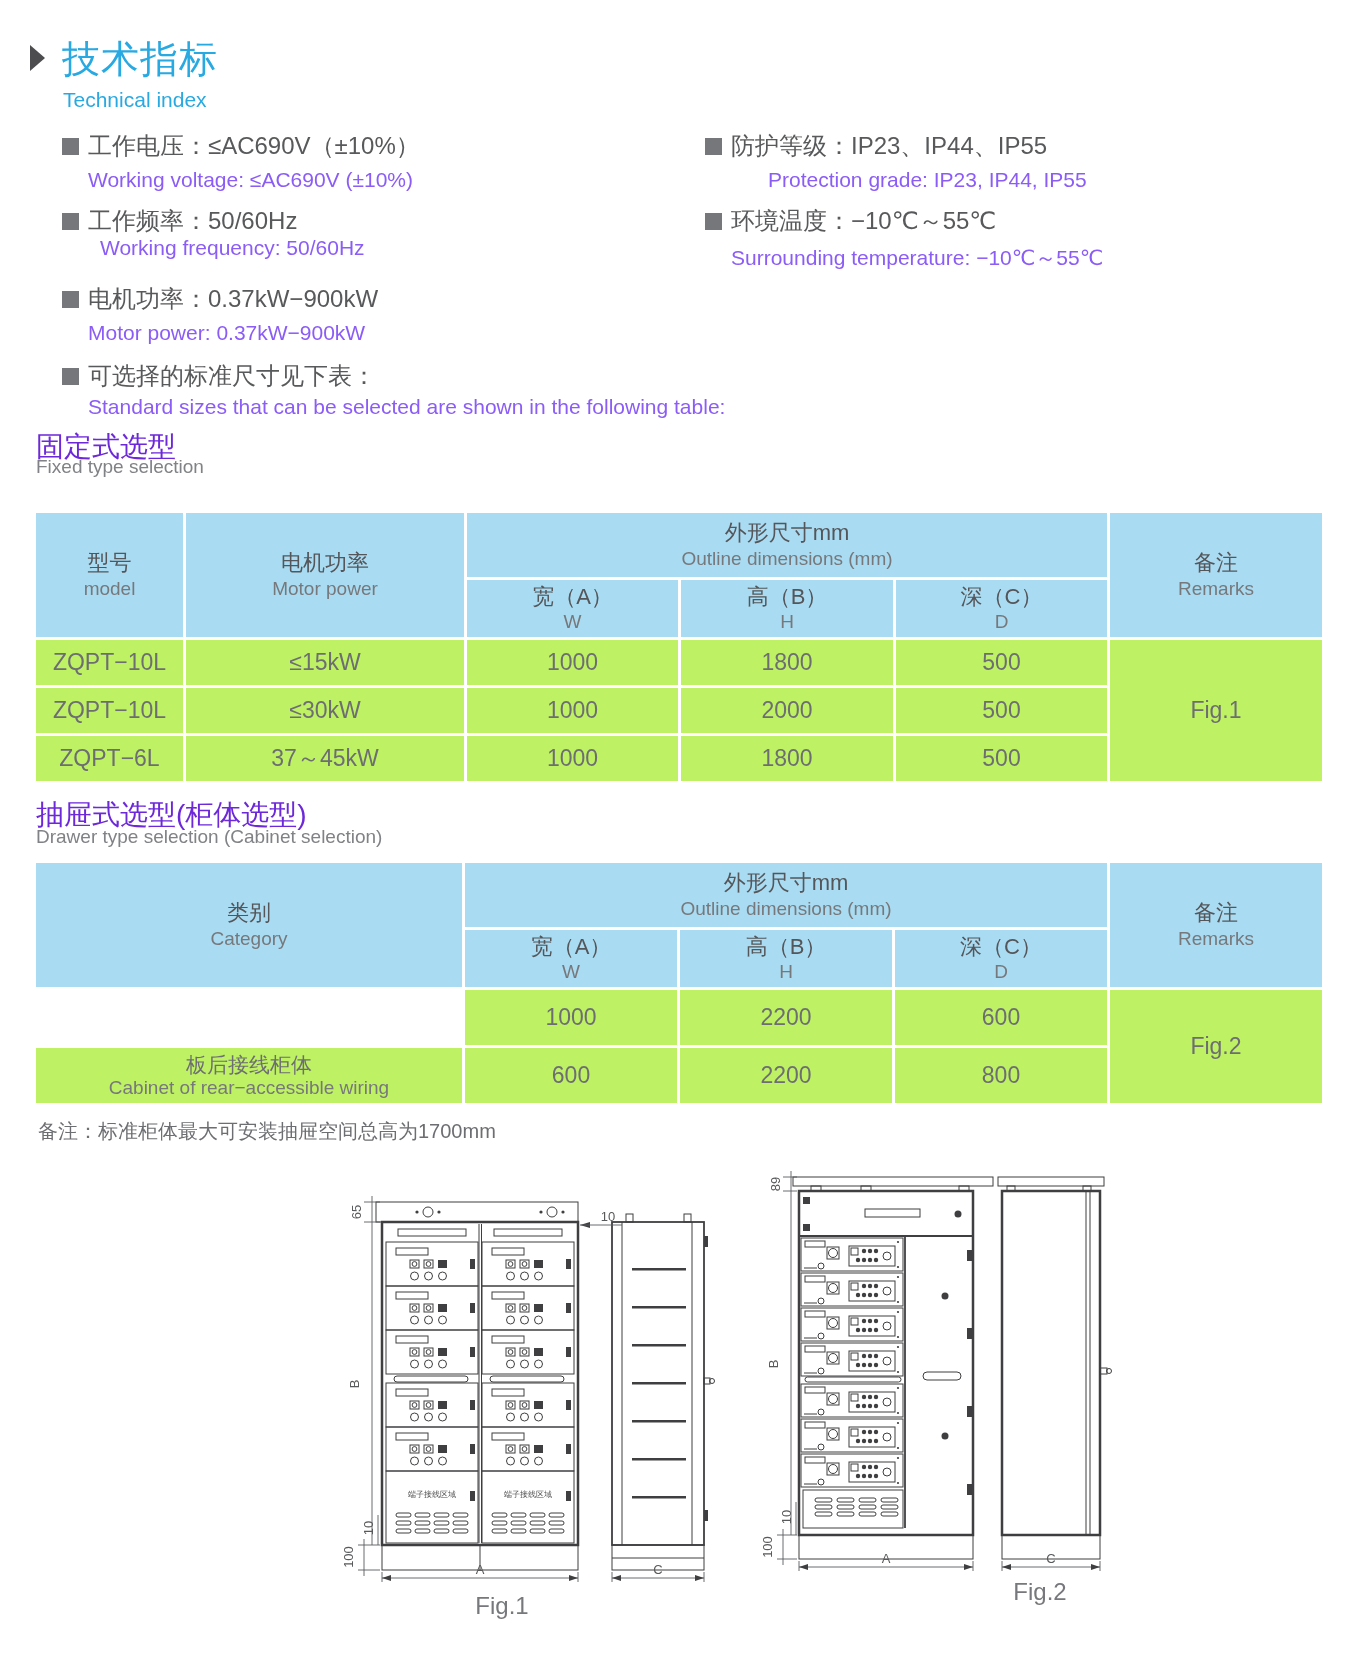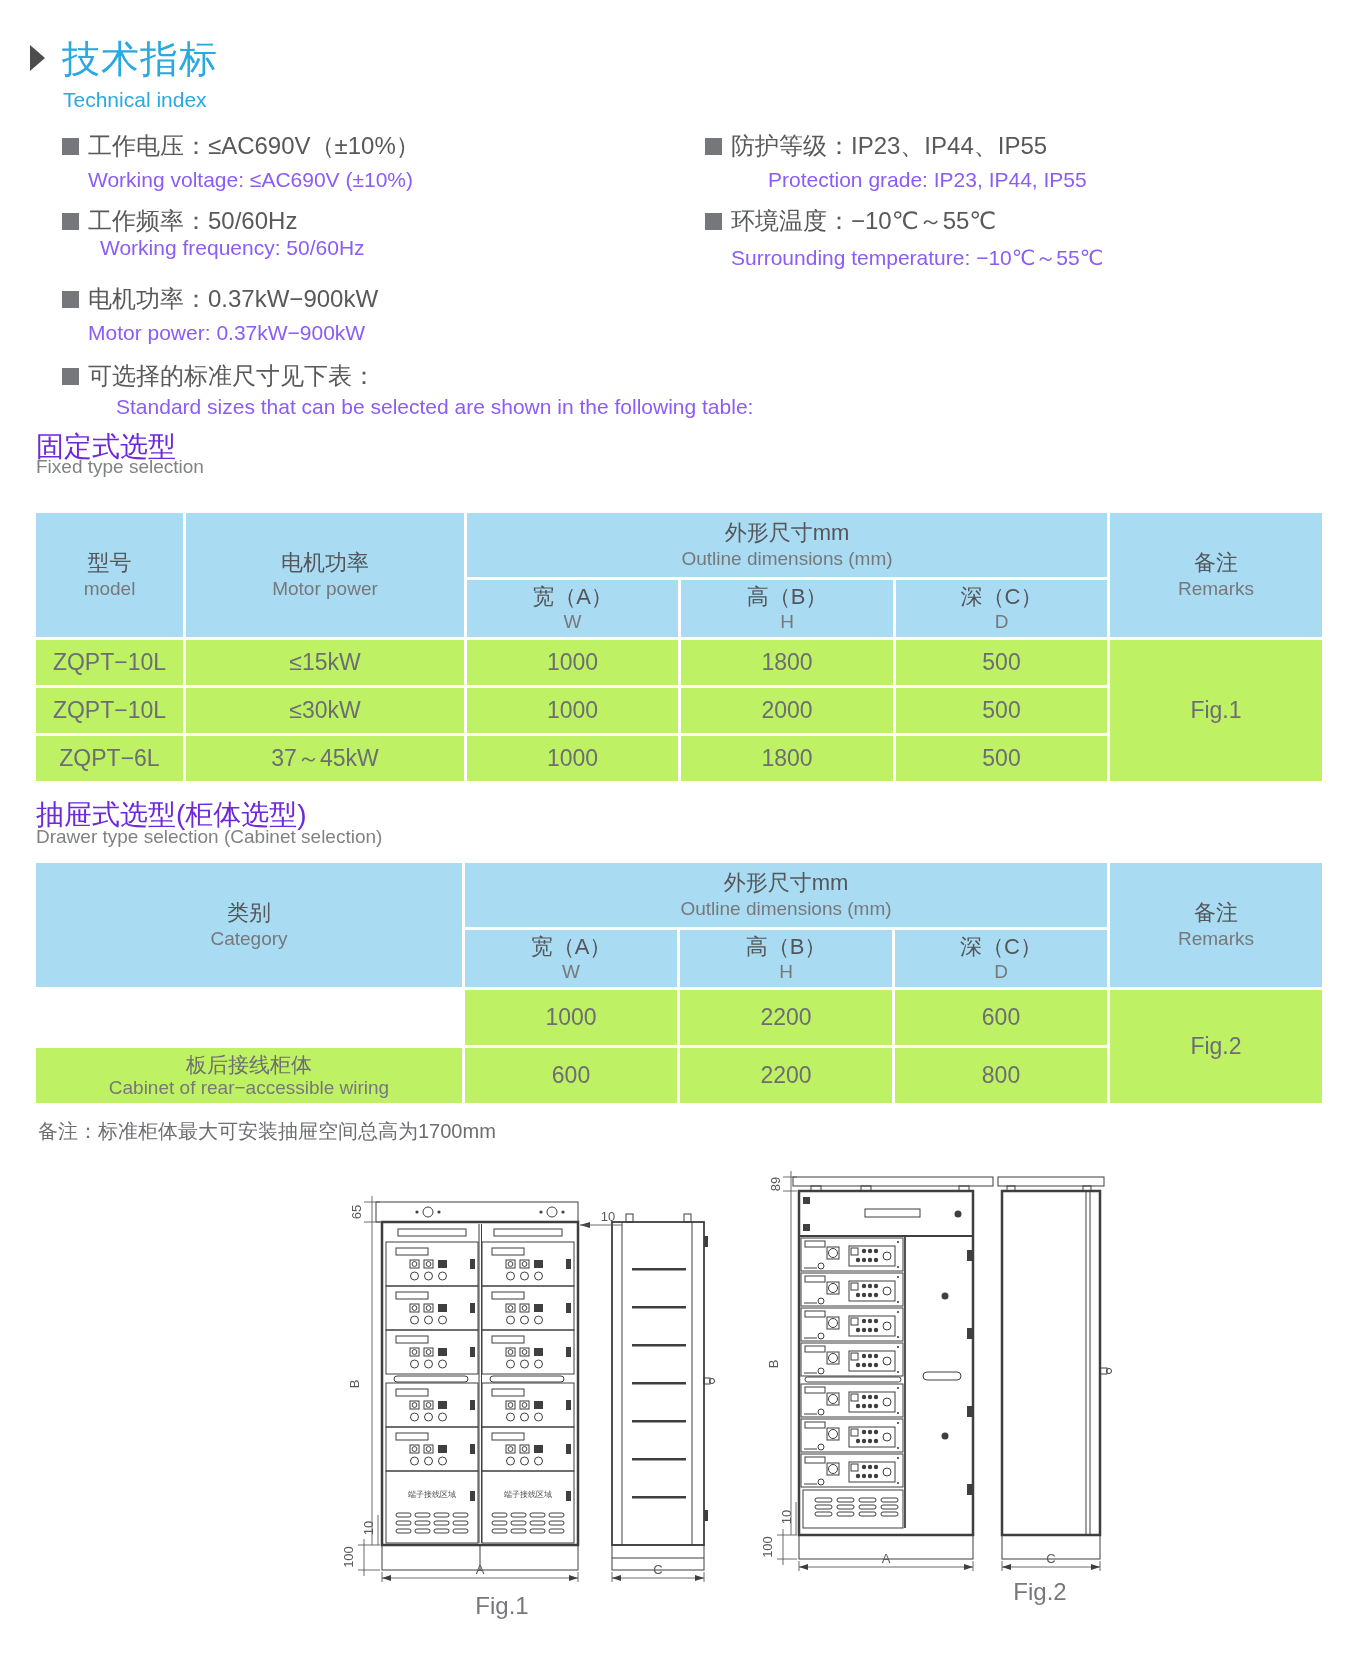--- a/index.html
+++ b/index.html
@@ -50,21 +50,21 @@
   <div class="abs spec-cn" style="left:62px;top:130px;"><span class="bullet"></span><span>工作电压：≤AC690V（±10%）</span></div>
   <div class="abs spec-en" style="left:88px;top:168px;">Working voltage: ≤AC690V (±10%)</div>
 
   <div class="abs spec-cn" style="left:62px;top:205px;"><span class="bullet"></span><span>工作频率：50/60Hz</span></div>
   <div class="abs spec-en" style="left:88px;top:236px;margin-left:12px;">Working frequency: 50/60Hz</div>
 
   <div class="abs spec-cn" style="left:62px;top:283px;"><span class="bullet"></span><span>电机功率：0.37kW−900kW</span></div>
   <div class="abs spec-en" style="left:88px;top:321px;">Motor power: 0.37kW−900kW</div>
 
   <div class="abs spec-cn" style="left:62px;top:360px;"><span class="bullet"></span><span>可选择的标准尺寸见下表：</span></div>
-  <div class="abs spec-en" style="left:88px;top:395px;margin-left:28px;">Standard sizes that can be selected are shown in the following table:</div>
+  <div class="abs spec-en" style="left:88px;top:395px;">Standard sizes that can be selected are shown in the following table:</div>
 
   <div class="abs spec-cn" style="left:705px;top:130px;"><span class="bullet"></span><span>防护等级：IP23、IP44、IP55</span></div>
   <div class="abs spec-en" style="left:731px;top:168px;margin-left:37px;">Protection grade: IP23, IP44, IP55</div>
 
   <div class="abs spec-cn" style="left:705px;top:205px;"><span class="bullet"></span><span>环境温度：−10℃～55℃</span></div>
   <div class="abs spec-en" style="left:731px;top:244px;">Surrounding temperature: −10℃～55℃</div>
 
   <div class="abs sec-cn" style="left:36px;top:428px;">固定式选型</div>
   <div class="abs sec-en" style="left:36px;top:456px;">Fixed type selection</div>
 

